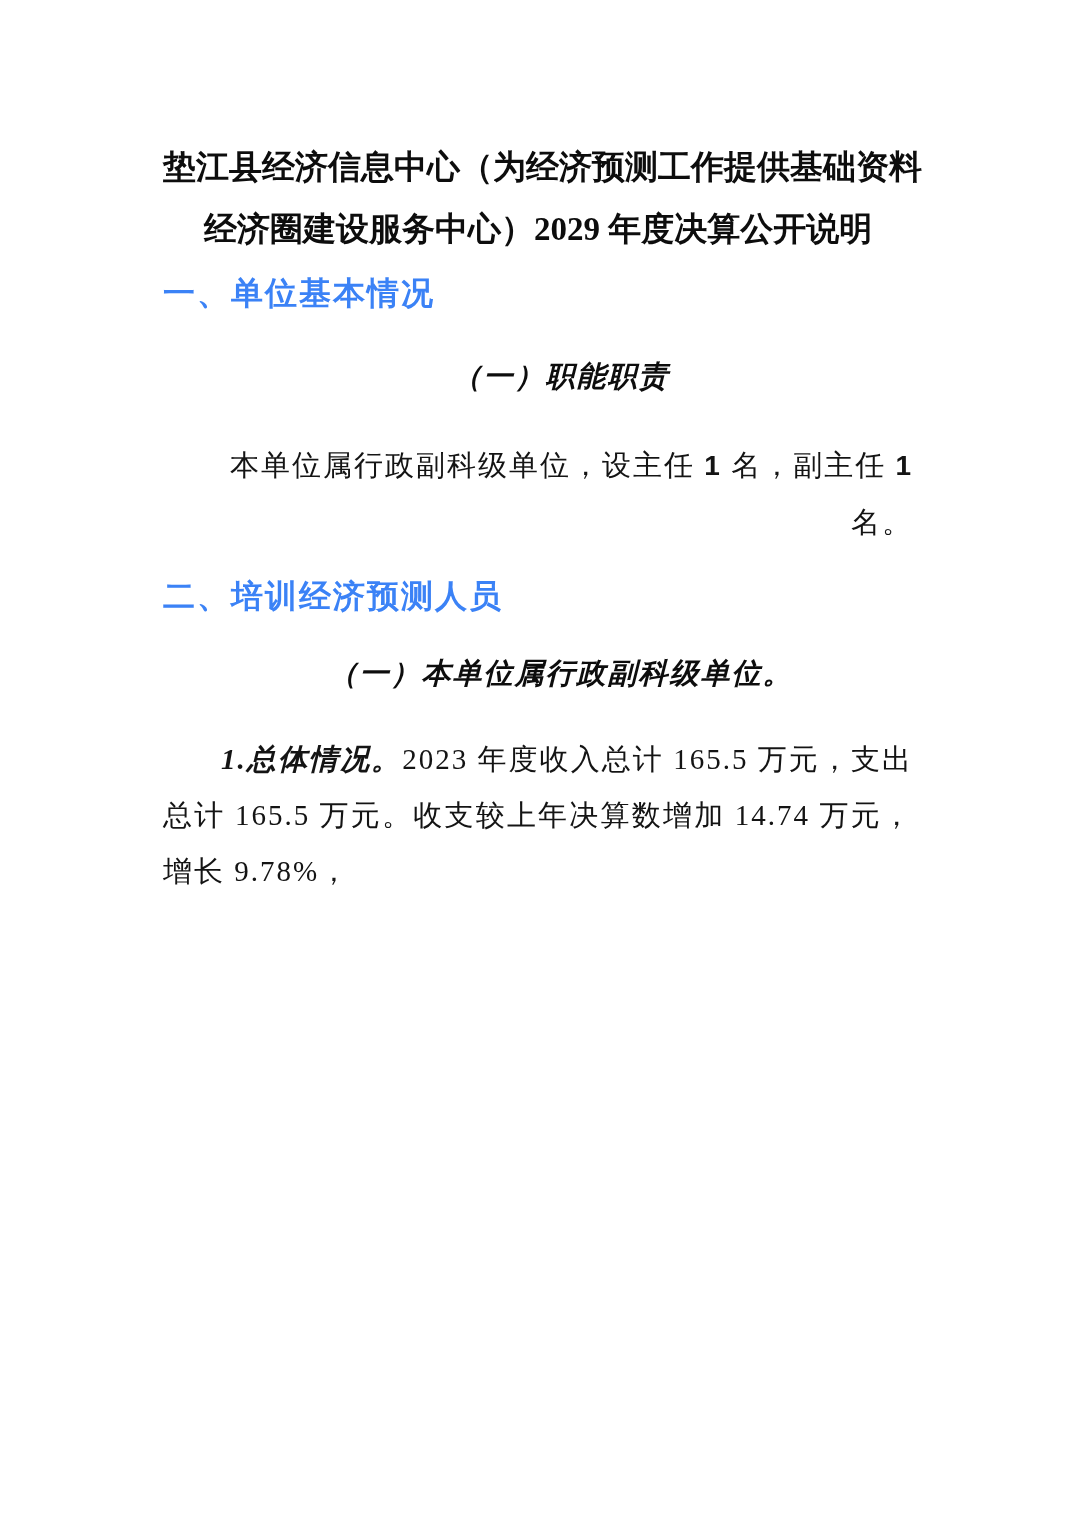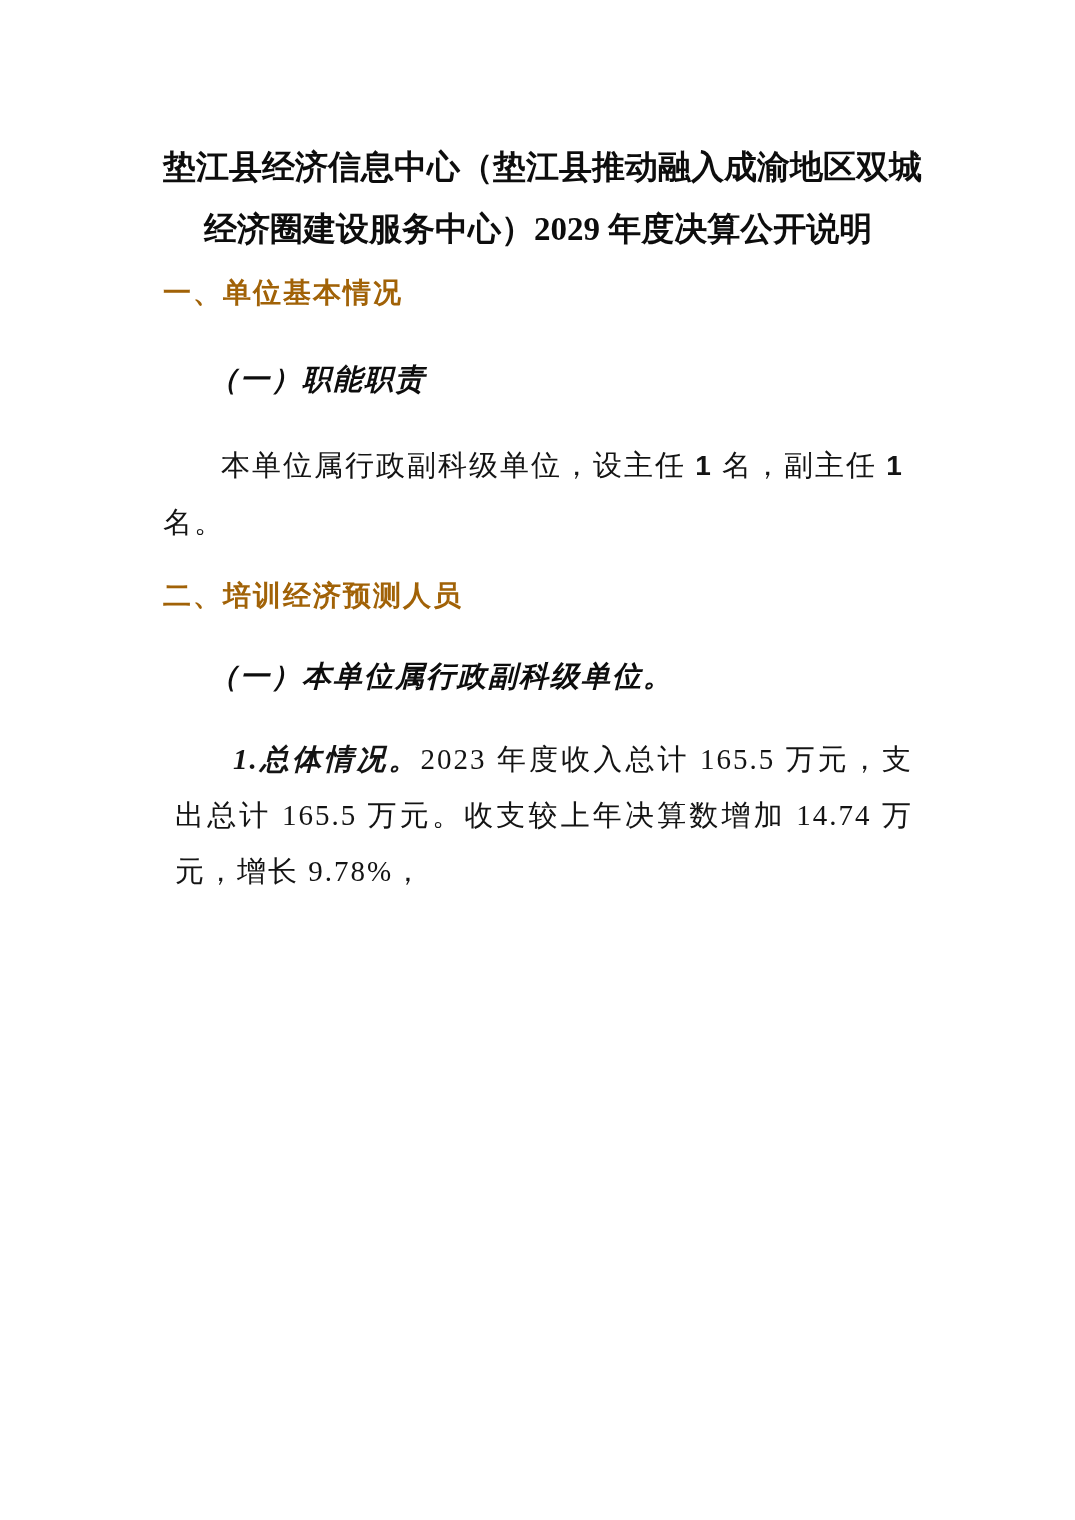--- a/index.html
+++ b/index.html
@@ -27,74 +27,75 @@
     color: #0d0d0d;
   }
   .title-line {
     display: block;
     white-space: nowrap;
   }
   
   .h-hei {
     font-family: "Liberation Sans", sans-serif;
     font-weight: bold;
-    font-size: 28px;
+    font-size: 32px;
     line-height: 34px;
     letter-spacing: 2px;
-    color: #a16207;
+    color: #3b82f6;
   }
   .h-hei.first { margin-top: 16px; }
   .h-hei.second { margin-top: 29px; }
   
   .h-kai {
-    font-family: Liberation Sans, sans-serif;
+    font-family: Liberation Mono, monospace;
     font-weight: bold;
     font-style: italic;
     font-size: 29px;
     line-height: 34px;
     letter-spacing: 2px;
     padding-left: 46px;
     color: #0d0d0d;
+    text-align: center;
   }
   .h-kai.duties { margin-top: 52px; }
   .h-kai.org { margin-top: 5px; }
   .h-kai.overall { margin-top: 46px; }
   
   .body-para {
     font-family: "Liberation Serif", serif;
     font-size: 29px;
     line-height: 56px;
     letter-spacing: 2px;
     text-indent: 58px;
     color: #141414;
   }
   .body-para.justified { text-align: justify; }
   .body-para.duties-para { margin-top: 46px; }
-  .body-para.org-para { margin-top: 41px; }
-  .body-para.overall-para { margin-top: 38px; margin-left: 12px; }
+  .body-para.org-para { margin-top: 41px; text-align: right; }
+  .body-para.overall-para { margin-top: 38px; }
   
   .num-sans {
     font-family: "Liberation Sans", sans-serif;
     font-weight: bold;
     font-size: 28px;
   }
   
   .lead-kai {
     font-family: "Liberation Serif", serif;
     font-weight: bold;
     font-style: italic;
   }
 </style>
 </head>
 <body>
 
 <div class="page">
 
   <h1 class="doc-title">
-    <span class="title-line">垫江县经济信息中心（垫江县推动融入成渝地区双城</span>
+    <span class="title-line">垫江县经济信息中心（为经济预测工作提供基础资料</span>
     <span class="title-line">经济圈建设服务中心）2029 年度决算公开说明</span>
   </h1>
 
   <h2 class="h-hei first">一、单位基本情况</h2>
 
   <h3 class="h-kai duties">（一）职能职责</h3>
 
 
 
   <p class="body-para org-para"><span>本单位属行政副科级单位，设主任 </span><span class="num-sans">1</span><span> 名，副主任 </span><span class="num-sans">1</span><span> 名。</span></p>

